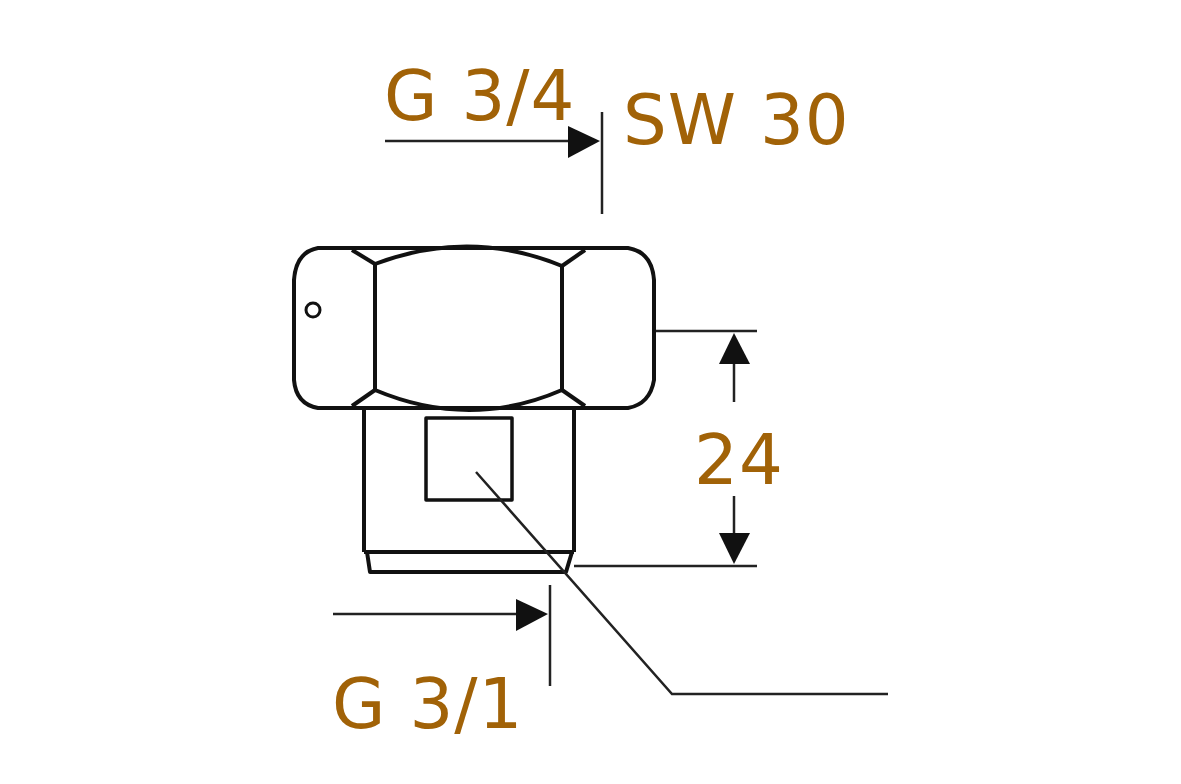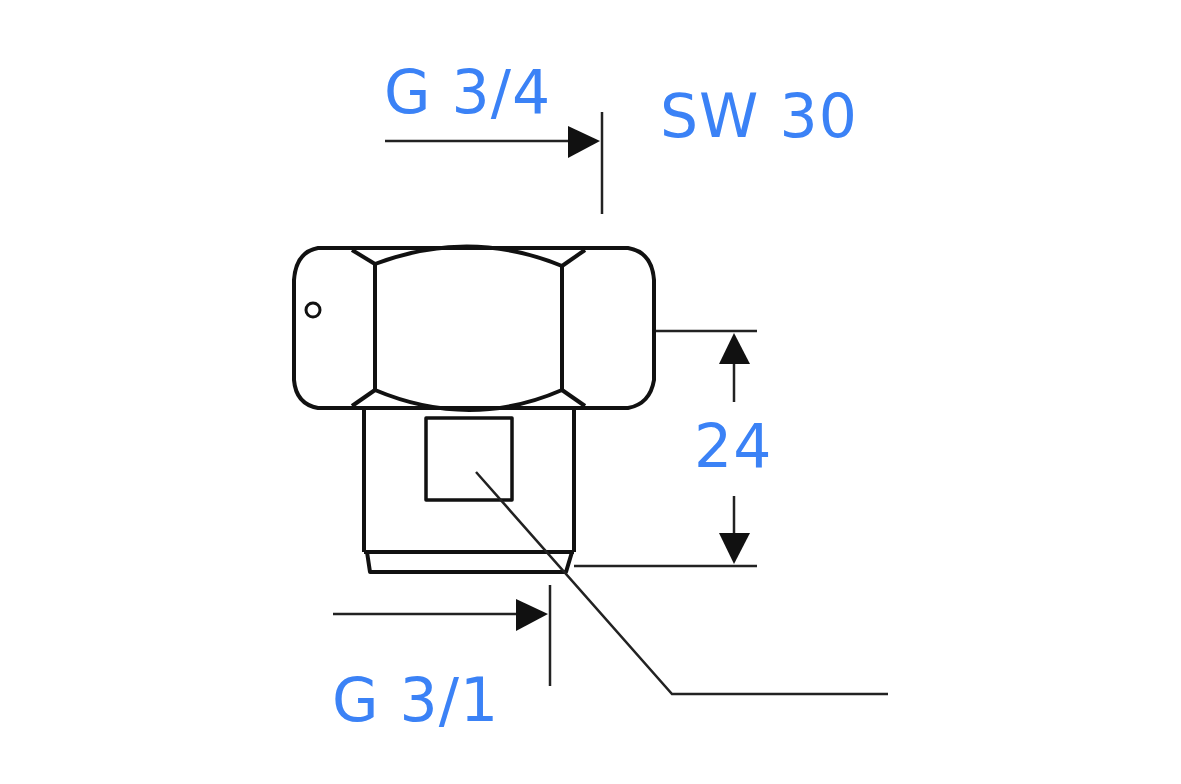--- a/index.html
+++ b/index.html
@@ -1,18 +1,18 @@
 <!DOCTYPE html>
 <html><head>
   <meta charset="utf-8">
   <style>
     html, body { margin: 0; padding: 0; background: #ffffff; }
     .canvas { position: relative; width: 1181px; height: 784px; background: #ffffff; overflow: hidden; }
     svg { position: absolute; left: 0; top: 0; }
-    .label { position: absolute; font-family: "DejaVu Sans", sans-serif; color: #3b82f6; font-size: 60px; line-height: 1; white-space: nowrap; letter-spacing: 1px; }
+    .label { position: absolute; font-family: "DejaVu Sans", sans-serif; color: #a16207; font-size: 69px; line-height: 1; white-space: nowrap; letter-spacing: 1px; }
   </style>
 </head>
 <body>
 
 <div class="canvas">
   <svg width="1181" height="784" viewBox="0 0 1181 784">
     <g fill="none" stroke="#111" stroke-width="4" stroke-linejoin="round">
 
       <g>
         <path d="M318,248 L628,248 Q652,252 654,280 L654,380 Q650,404 628,408 L318,408 Q296,404 294,380 L294,280 Q296,252 318,248 Z"></path>
@@ -58,16 +58,16 @@
 
     <g fill="#111" stroke="none">
       <polygon points="568,126 600,141 568,158"></polygon>
       <polygon points="516,599 548,614 516,631"></polygon>
       <polygon points="734,333 719,364 750,364"></polygon>
       <polygon points="734,564 719,533 750,533"></polygon>
     </g>
   </svg>
 
   <div class="label" style="left:384px; top:62px;">G 3/4</div>
-  <div class="label" style="left:660px; top:86px;text-align:center;">SW 30</div>
-  <div class="label" style="left:694px; top:416px;">24</div>
+  <div class="label" style="left:623px; top:86px;text-align:center;">SW 30</div>
+  <div class="label" style="left:694px; top:426px;">24</div>
   <div class="label" style="left:332px; top:670px;">G 3/1</div>
 </div>
 
 </body></html>

